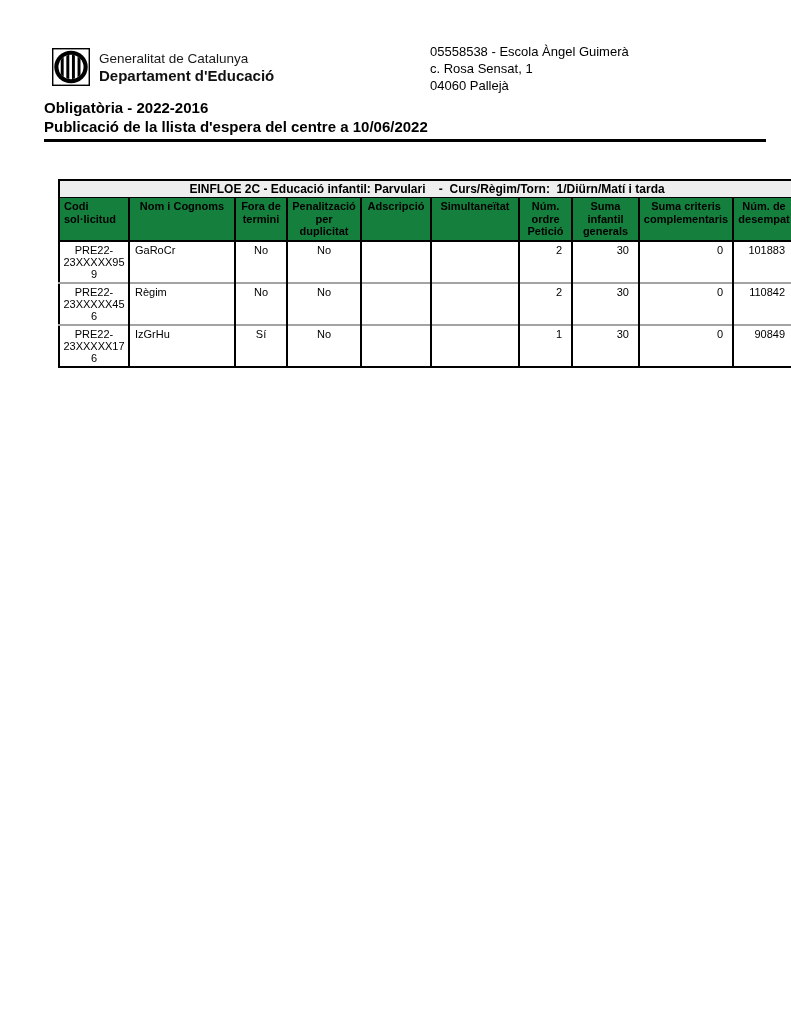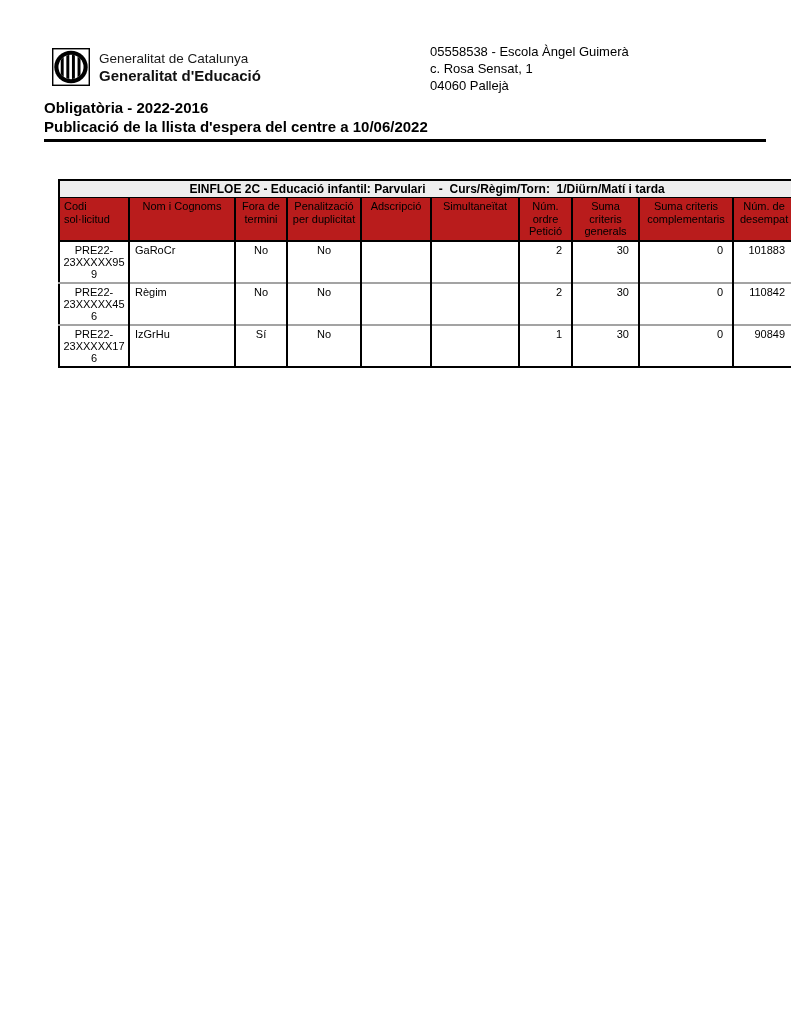--- a/index.html
+++ b/index.html
@@ -73,23 +73,23 @@
     font-weight: bold;
     font-size: 12px;
     text-align: center;
     height: 17px;
     padding: 1px 2px;
     white-space: pre;
     overflow: hidden;
     border-bottom: 1px solid #000;
   }
   thead th {
-    background: #b91c1c;
+    background: #15803d;
     font-size: 11px;
-    font-weight: normal;
+    font-weight: bold;
     line-height: 12.5px;
     vertical-align: top;
     text-align: center;
     height: 40px;
     padding: 2px 3px;
     border-left: 2px solid #000;
     border-bottom: 2px solid #000;
     overflow: hidden;
   }
   thead th:first-child { text-align: left; padding-left: 4px; border-left: none; }
@@ -131,21 +131,21 @@
         <g clip-path="url(#inner-oval)" fill="#000000">
           <rect x="9.2" y="6" width="3.1" height="28"></rect>
           <rect x="15.1" y="6" width="3.1" height="28"></rect>
           <rect x="21.0" y="6" width="3.1" height="28"></rect>
           <rect x="26.9" y="6" width="3.1" height="28"></rect>
         </g>
       </svg>
     </span>
     <span class="org">
       <div class="org-line1">Generalitat de Catalunya</div>
-      <div class="org-line2">Generalitat d'Educació</div>
+      <div class="org-line2">Departament d'Educació</div>
     </span>
   </div>
 
   <div class="address">
     <div>05558538 - Escola Àngel Guimerà</div>
     <div>c. Rosa Sensat, 1</div>
     <div>04060 Pallejà</div>
   </div>
 
   <div class="headings">
@@ -172,21 +172,21 @@
           <td class="tbl-title" colspan="10">EINFLOE 2C - Educació infantil: Parvulari    -  Curs/Règim/Torn:  1/Diürn/Matí i tarda</td>
         </tr>
         <tr>
           <th>Codi sol·licitud</th>
           <th>Nom i Cognoms</th>
           <th>Fora de termini</th>
           <th>Penalització per duplicitat</th>
           <th>Adscripció</th>
           <th>Simultaneïtat</th>
           <th>Núm. ordre Petició</th>
-          <th>Suma criteris generals</th>
+          <th>Suma infantil generals</th>
           <th>Suma criteris complementaris</th>
           <th>Núm. de desempat</th>
         </tr>
       </thead>
       <tbody>
         <tr>
           <td class="c-code">PRE22-23XXXXX959</td>
           <td class="c-name">GaRoCr</td>
           <td class="c-mid">No</td>
           <td class="c-mid">No</td>

